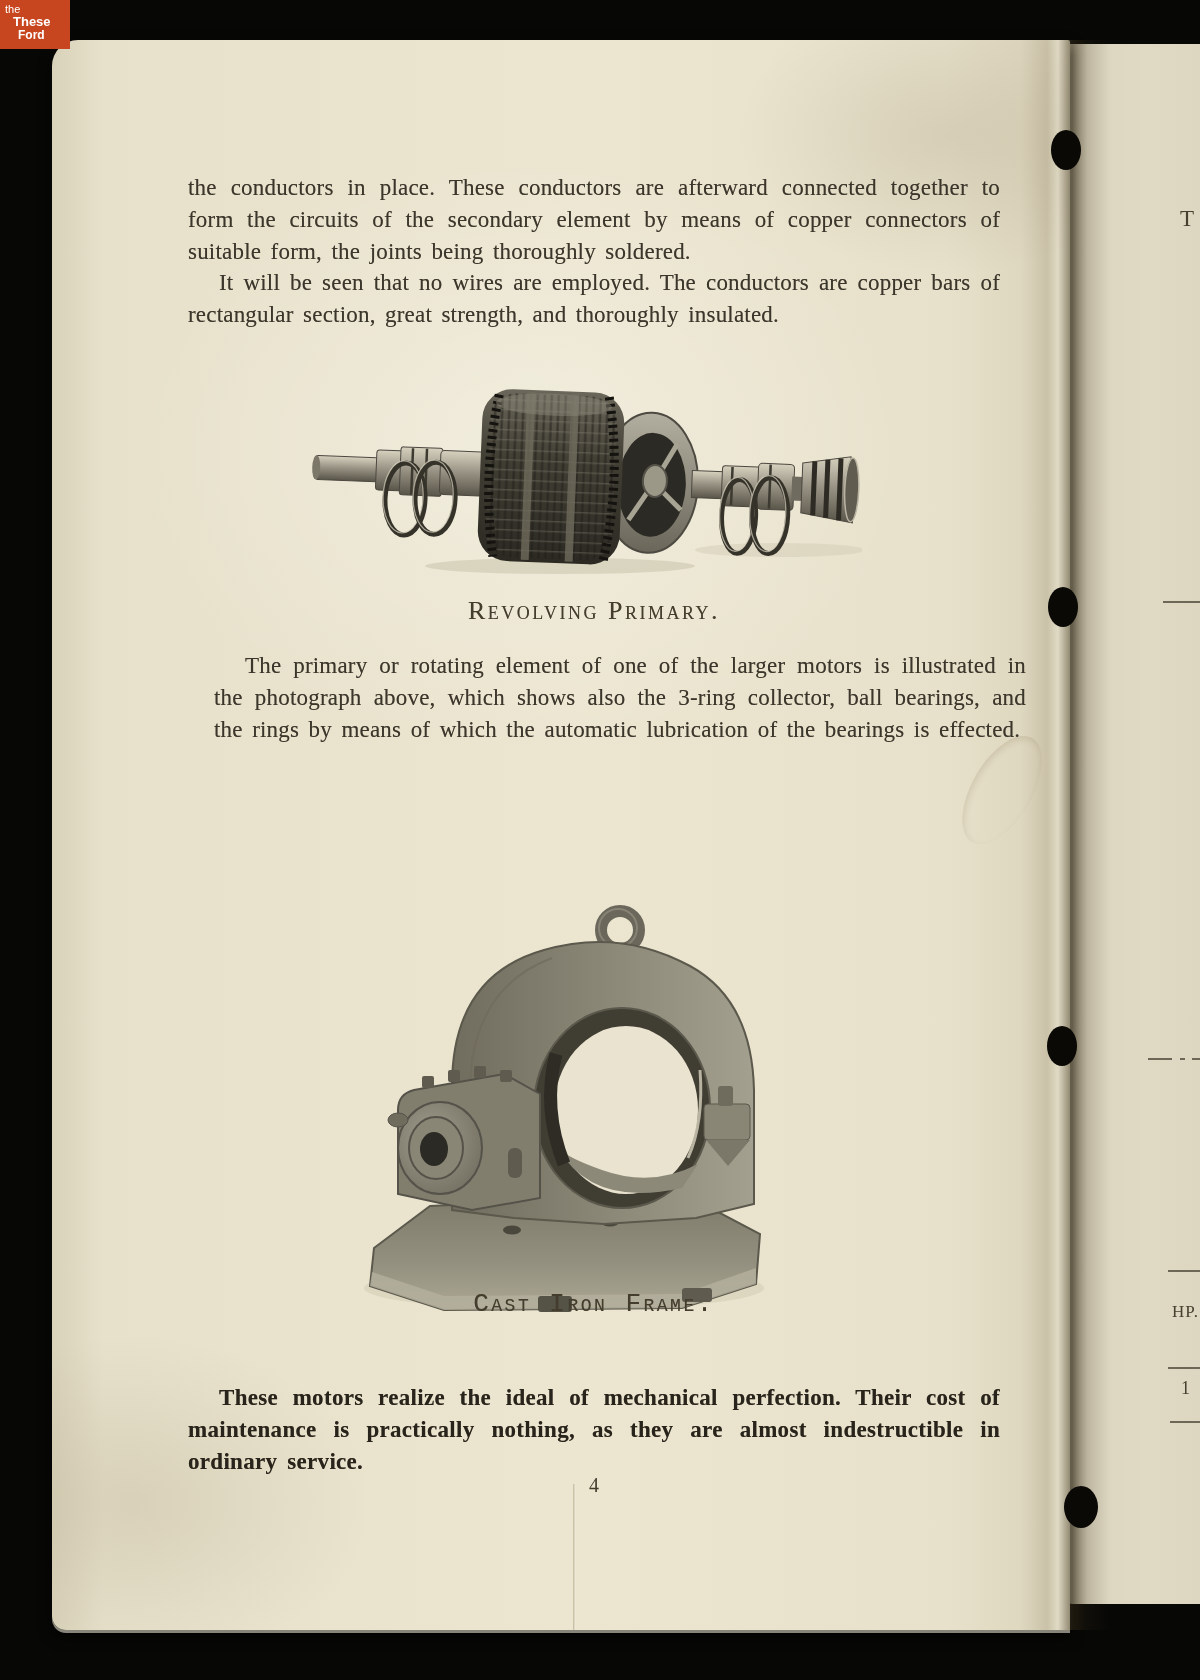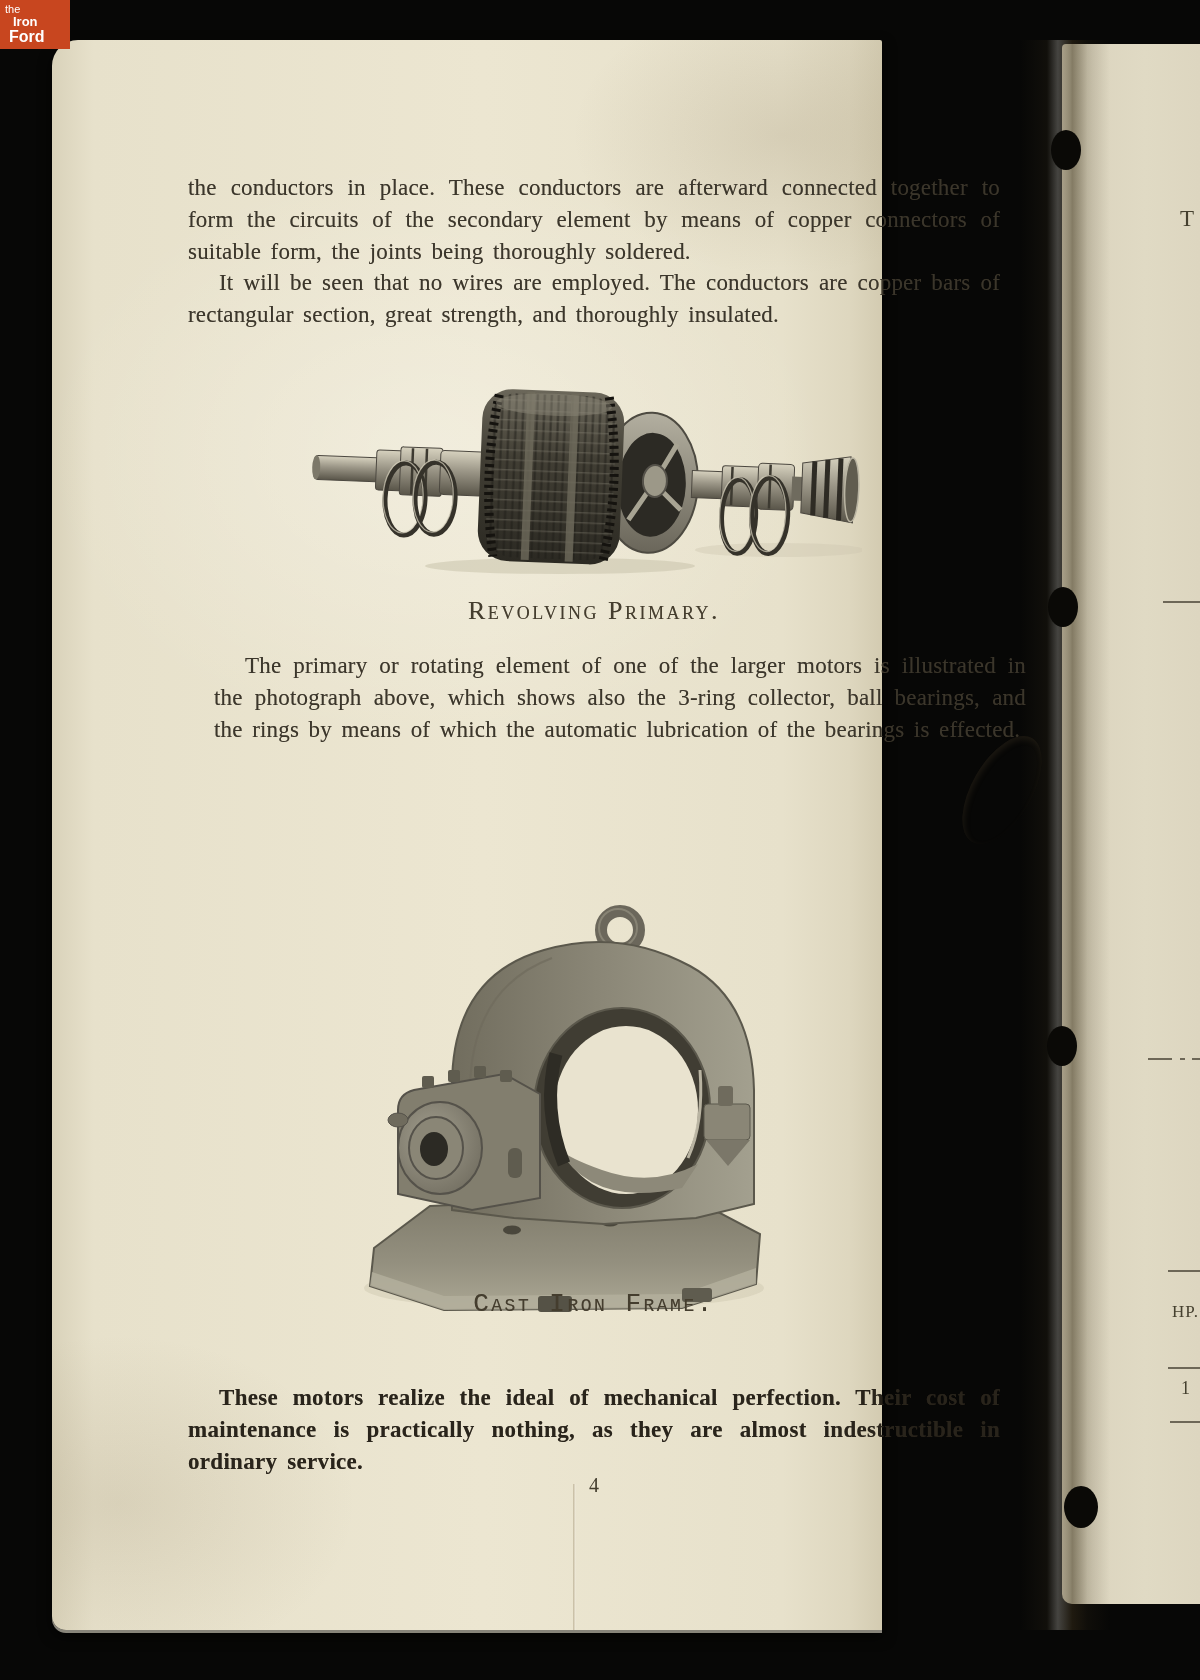--- a/index.html
+++ b/index.html
@@ -19,28 +19,28 @@
   .rule-dash{top:1014px;left:86px;height:2px;background:repeating-linear-gradient(90deg,#6d6757 0 24px,transparent 24px 32px,#6d6757 32px 37px,transparent 37px 44px);}
   .rule-2{top:1226px;left:106px;}
   .rule-3{top:1323px;left:106px;}
   .rule-4{top:1377px;left:108px;}
 
   
   .gutter{position:absolute;left:1020px;top:40px;width:90px;height:1590px;z-index:30;pointer-events:none;
     background:linear-gradient(90deg,rgba(90,75,45,0) 0%,rgba(90,75,45,.12) 30%,rgba(255,252,240,.25) 42%,rgba(55,45,25,.50) 58%,rgba(55,45,25,.18) 75%,rgba(55,45,25,0) 100%);}
 
   
-  .main-page{position:absolute;left:52px;top:40px;width:830px;height:1590px;z-index:10;
+  .main-page{position:absolute;left:52px;top:40px;width:1006px;height:1590px;z-index:10;
     border-radius:26px 2px 0 14px;
     background:
       radial-gradient(ellipse 560px 420px at 46% 26%, rgba(255,255,250,.30), rgba(255,255,250,0) 70%),
       radial-gradient(ellipse 300px 200px at 88% 6%, rgba(110,90,55,.14), rgba(110,90,55,0) 70%),
       radial-gradient(ellipse 340px 240px at 8% 92%, rgba(110,90,55,.12), rgba(110,90,55,0) 70%),
       linear-gradient(90deg,#d9d2ba 0%,#e7e1cb 5%,#ece6d1 52%,#e7e1cb 88%,#ded7bf 96%,#d3cbb1 100%);
-    box-shadow:0 3px 0 rgba(246,240,222,.55), 0 6px 14px rgba(0,0,0,.8);}
+    box-shadow:0 3px 0 rgba(246,240,222,.55), 0 6px 14px rgba(0,0,0,.8);padding-left:12px;}
   .crease-bottom{position:absolute;left:521px;top:1444px;width:3px;height:146px;
     background:linear-gradient(90deg,rgba(120,100,65,.35),rgba(255,252,240,.5));}
   .crease-right{position:absolute;left:920px;top:690px;width:60px;height:120px;border-radius:50%;
     box-shadow:inset 3px 2px 6px rgba(120,100,65,.18);transform:rotate(30deg);}
 
   
   .body-text{position:absolute;left:136px;width:812px;margin:0;
     font-size:23px;line-height:32px;color:#3b362b;
     text-align:justify;word-spacing:3.5px;letter-spacing:.2px;
     text-shadow:0 0 .6px rgba(62,52,40,.45);}
@@ -68,21 +68,21 @@
   .h1{left:1051px;top:130px;}
   .h2{left:1048px;top:587px;}
   .h3{left:1047px;top:1026px;}
   .h4{left:1064px;top:1486px;width:34px;height:42px;}
 
   
   .logo{position:absolute;left:0;top:0;width:70px;height:49px;z-index:50;
     font-family:"Liberation Sans","DejaVu Sans",sans-serif;color:#fff;}
   .logo .l1{position:absolute;left:5px;top:3px;font-size:11px;}
   .logo .l2{position:absolute;left:13px;top:14px;font-size:13px;font-weight:700;}
-  .logo .l3{position:absolute;left:9px;top:28px;font-size:16px;font-weight:700;}
+  .logo .l3{position:absolute;left:18px;top:28px;font-size:12px;font-weight:700;}
 </style>
 </head>
 <body>
 
 <div class="stage">
 
   <div class="right-page">
     <span class="frag frag-t">T</span>
     <div class="rule rule-1"></div>
     <div class="rule rule-dash"></div>
@@ -240,17 +240,17 @@
 
   <div class="gutter"></div>
 
   <div class="hole h1"></div>
   <div class="hole h2"></div>
   <div class="hole h3"></div>
   <div class="hole h4"></div>
 
   <div class="logo" style="background: rgb(200, 70, 31);">
     <span class="l1">the</span>
-    <span class="l2">Iron</span>
+    <span class="l2">These</span>
     <span class="l3">Ford</span>
   </div>
 
 </div>
 
 </body></html>

